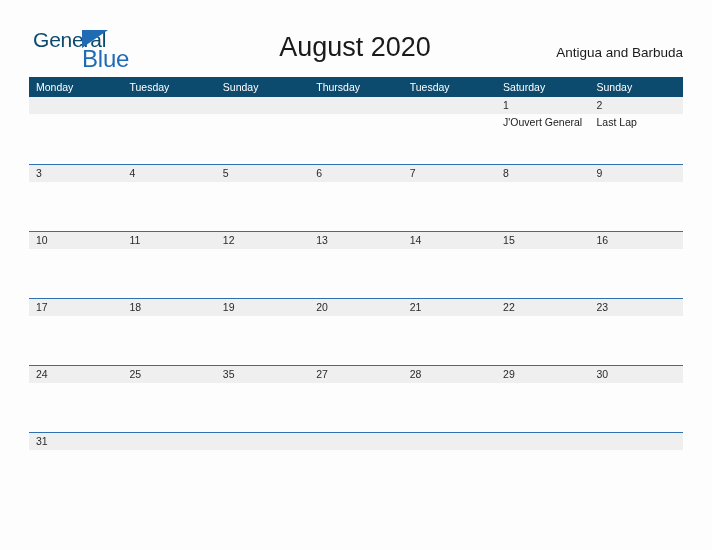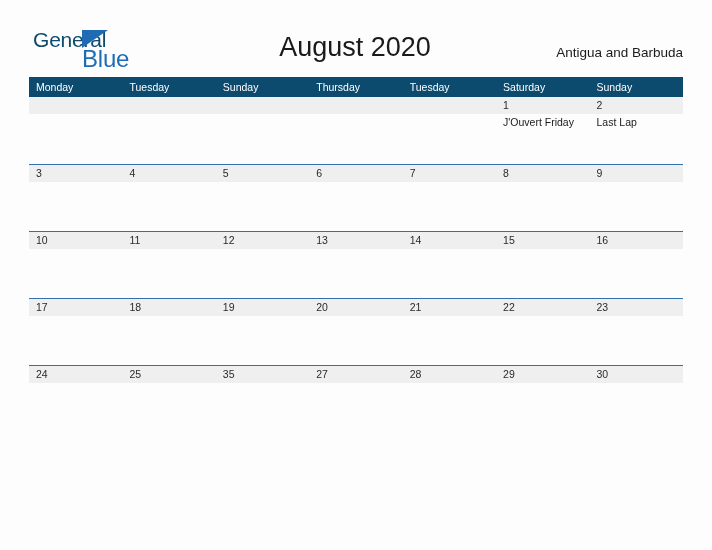--- a/index.html
+++ b/index.html
@@ -210,21 +210,21 @@
             </div>
             <div class="day-cell">
               <span class="day-num"></span>
             </div>
             <div class="day-cell">
               <span class="day-num"></span>
             </div>
             <div class="day-cell">
               <span class="day-num">1</span>
               <div class="day-events">
-                <span class="event">J'Ouvert Friday</span>
+                <span class="event">J'Ouvert General</span>
               </div>
             </div>
             <div class="day-cell">
               <span class="day-num">2</span>
               <div class="day-events">
                 <span class="event">Last Lap</span>
               </div>
             </div>
           </div>
         </div>
@@ -325,16 +325,42 @@
               <span class="day-num">28</span>
             </div>
             <div class="day-cell">
               <span class="day-num">29</span>
             </div>
             <div class="day-cell">
               <span class="day-num">30</span>
             </div>
           </div>
         </div>
+        <div class="week last">
+          <div class="week-band"></div>
+          <div class="week-cells">
+            <div class="day-cell">
+              <span class="day-num">31</span>
+            </div>
+            <div class="day-cell">
+              <span class="day-num"></span>
+            </div>
+            <div class="day-cell">
+              <span class="day-num"></span>
+            </div>
+            <div class="day-cell">
+              <span class="day-num"></span>
+            </div>
+            <div class="day-cell">
+              <span class="day-num"></span>
+            </div>
+            <div class="day-cell">
+              <span class="day-num"></span>
+            </div>
+            <div class="day-cell">
+              <span class="day-num"></span>
+            </div>
+          </div>
+        </div>
       </div>
   </div>
 
 </div>
 
 </body></html>

